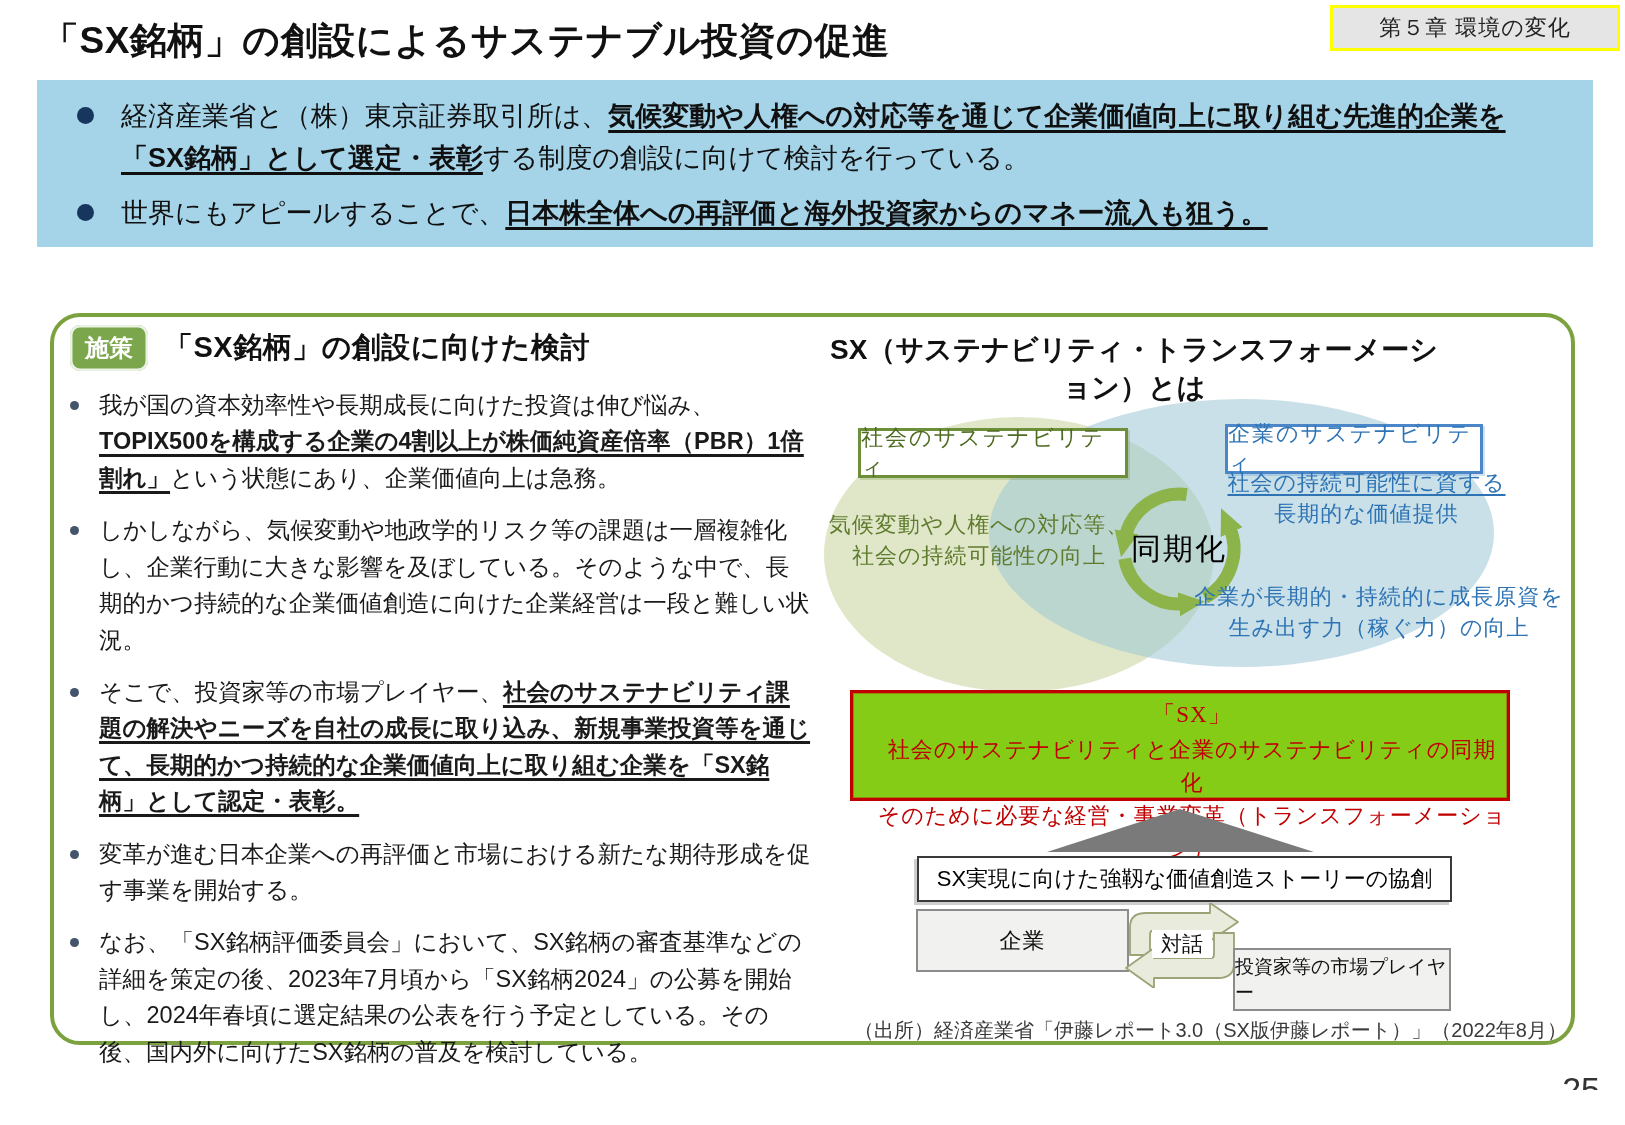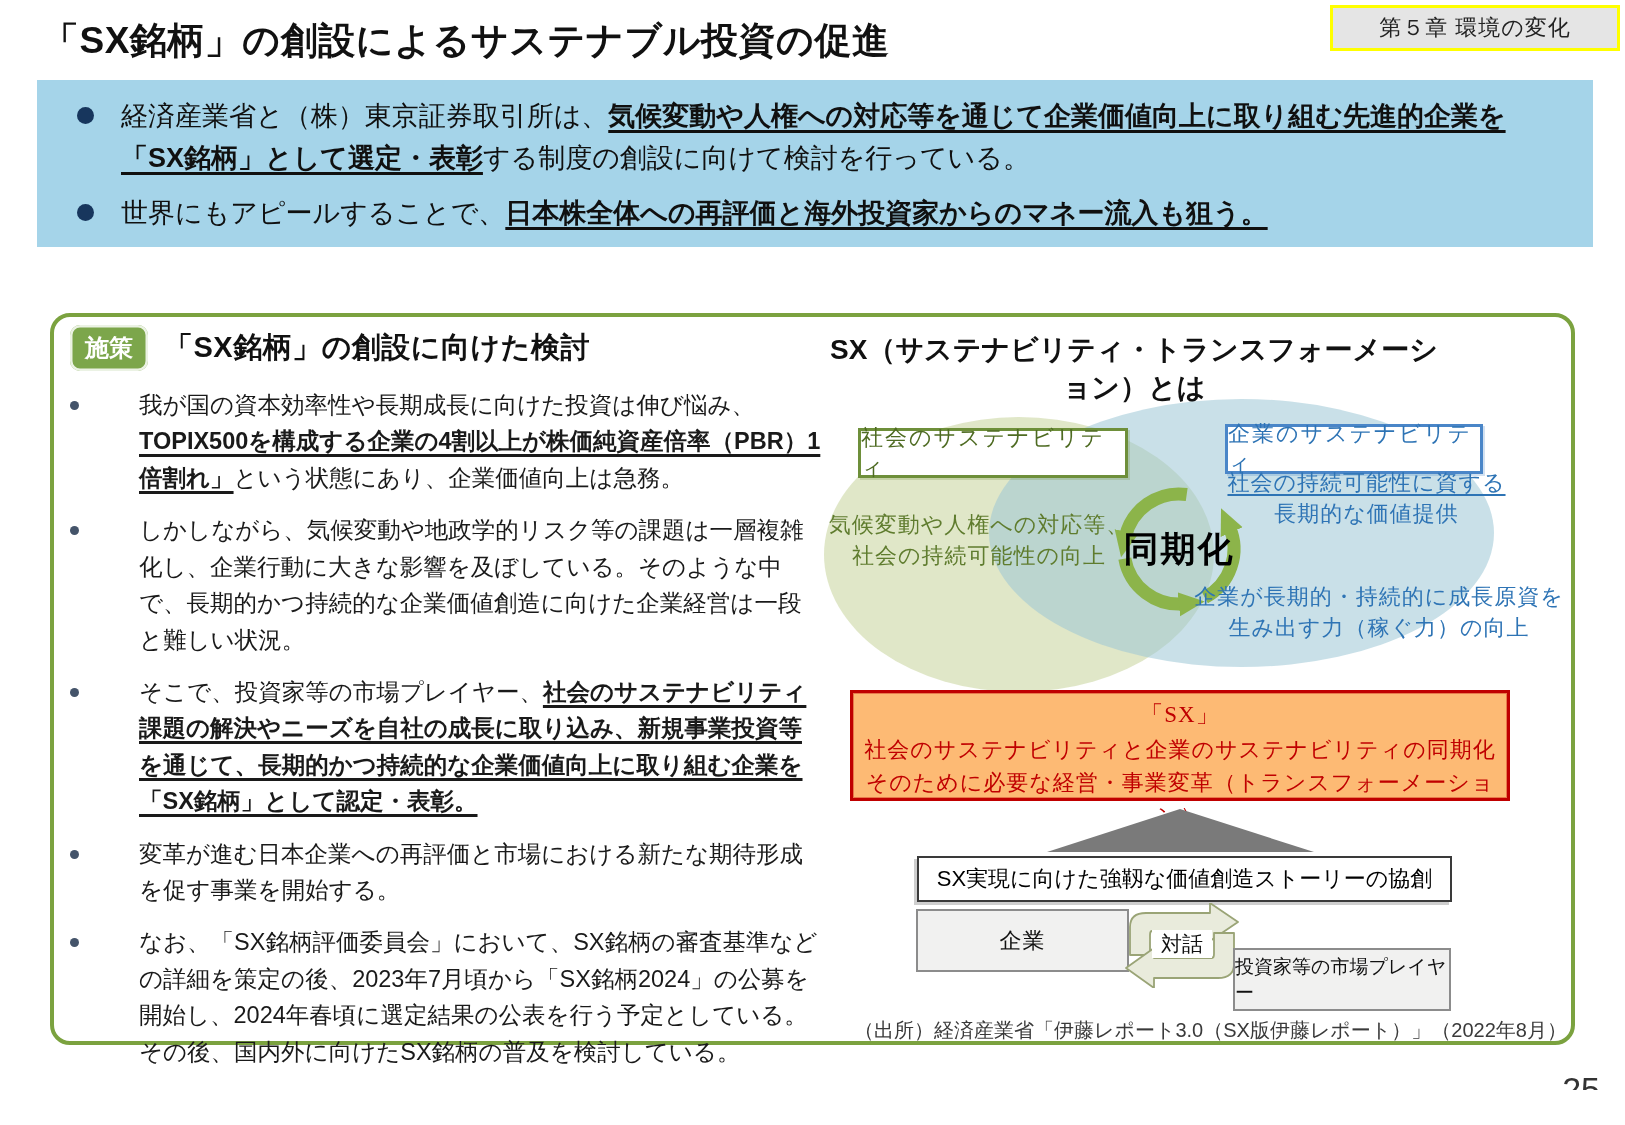--- a/index.html
+++ b/index.html
@@ -15,31 +15,31 @@
 
   
   .lead { position:absolute; left:37px; top:80px; width:1556px; height:167px; background:#A5D4E9; padding:15px 28px 0 40px; }
   .lead-row { display:flex; align-items:flex-start; margin-bottom:13px; }
   .lead-dot { flex:0 0 17px; width:17px; height:17px; border-radius:50%; background:#17365D; margin-top:12px; margin-right:27px; }
   .lead-text { font-size:27px; line-height:1.56; color:#101010; }
   .seg-em { font-weight:bold; text-decoration:underline; text-decoration-thickness:2.5px; text-underline-offset:5px; }
 
   
   .panel { position:absolute; left:50px; top:313px; width:1525px; height:732px;
-           border:4px solid #7BA23F; border-radius:20px; background:#ffffff; }
+           border:4px solid #7BA23F; border-radius:30px; background:#ffffff; }
 
   
   .panel-left { position:absolute; left:16px; top:8px; width:755px; }
   .lp-head { display:flex; align-items:center; margin-bottom:16px; }
   .badge { background:#7CA64B; color:#ffffff; font-weight:bold; font-size:24px; padding:7px 15px;
            border-radius:10px; box-shadow:inset 0 0 0 2.5px rgba(255,255,255,0.85); }
   .lp-title { font-size:29px; font-weight:bold; color:#111; margin-left:16px; letter-spacing:0.5px; }
   .lpb { display:flex; align-items:flex-start; margin-bottom:16px; }
   .lpb-dot { flex:0 0 9px; width:9px; height:9px; border-radius:50%; background:#44546A; margin-top:14px; margin-right:20px; }
-  .lpb p { font-size:23.5px; line-height:1.55; color:#1a1a1a; width:712px;margin-left:40px; }
+  .lpb p { font-size:23.5px; line-height:1.55; color:#1a1a1a; width:712px; }
 
   
   .panel-right { position:absolute; left:770px; top:0; width:755px; height:732px;
                  font-family:"Liberation Serif","DejaVu Serif",serif; }
   .rp-title { position:absolute; left:0; top:14px; width:620px; text-align:center; font-size:28px; font-weight:bold;
               color:#111; font-family:"Liberation Sans","DejaVu Sans",sans-serif; }
 
   .ellipse { position:absolute; border-radius:50%; }
   .ellipse-green { left:0; top:100px; width:390px; height:275px; background:rgba(198,211,154,0.55); }
   .ellipse-blue  { left:165px; top:82px; width:505px; height:268px; background:rgba(156,199,214,0.55); }
@@ -52,26 +52,26 @@
                   box-shadow:inset 0 0 0 1px #ffffff, 2px 2px 0 rgba(74,134,200,0.25); }
 
   .vtext { position:absolute; text-align:center; font-size:22px; line-height:1.42; letter-spacing:1px; }
   .society-text { left:0; top:192px; width:310px; color:#5F7C2E; }
   .company-top { left:395px; top:150px; width:295px; color:#2E74B5; }
   .company-bottom { left:360px; top:264px; width:390px; color:#2E74B5; }
   .u { text-decoration:underline; text-decoration-thickness:1.5px; text-underline-offset:4px; }
 
   .sync-arrows { position:absolute; left:275px; top:152px; }
   .sync-label { position:absolute; left:275px; top:152px; width:160px; height:160px; display:flex; align-items:center; justify-content:center;
-                font-size:35px; font-weight:bold; color:#000;
+                font-size:30px; font-weight:normal; color:#000;
                 font-family:"Liberation Sans","DejaVu Sans",sans-serif; letter-spacing:2px; }
 
-  .sx-box { position:absolute; left:26px; top:373px; width:660px; height:111px; background:#fdba74;
+  .sx-box { position:absolute; left:26px; top:373px; width:660px; height:111px; background:#84cc16;
             border:3px solid #C00000; box-shadow:inset 0 0 0 1px rgba(192,0,0,0.35);
-            text-align:center; color:#C00000; font-size:22px; line-height:1.5; padding-top:5px; letter-spacing:1px; }
+            text-align:center; color:#C00000; font-size:22px; line-height:1.5; padding-top:5px; letter-spacing:1px;padding-left:24px; }
   .sx-box .l1 { font-size:23px; }
 
   .tri { position:absolute; left:223px; top:492px; }
 
   .story-box { position:absolute; left:93px; top:539px; width:535px; height:46px; background:#ffffff;
                border:2px solid #3A3A3A; box-shadow:-3px 3px 0 rgba(58,58,58,0.25);
                display:flex; align-items:center; justify-content:center; font-size:22px; color:#000;
                font-family:"Liberation Sans","DejaVu Sans",sans-serif; }
 
   .gray-box { position:absolute; top:592px; height:63px; background:#F1F1F0; border:2px solid #8C8C8C;

